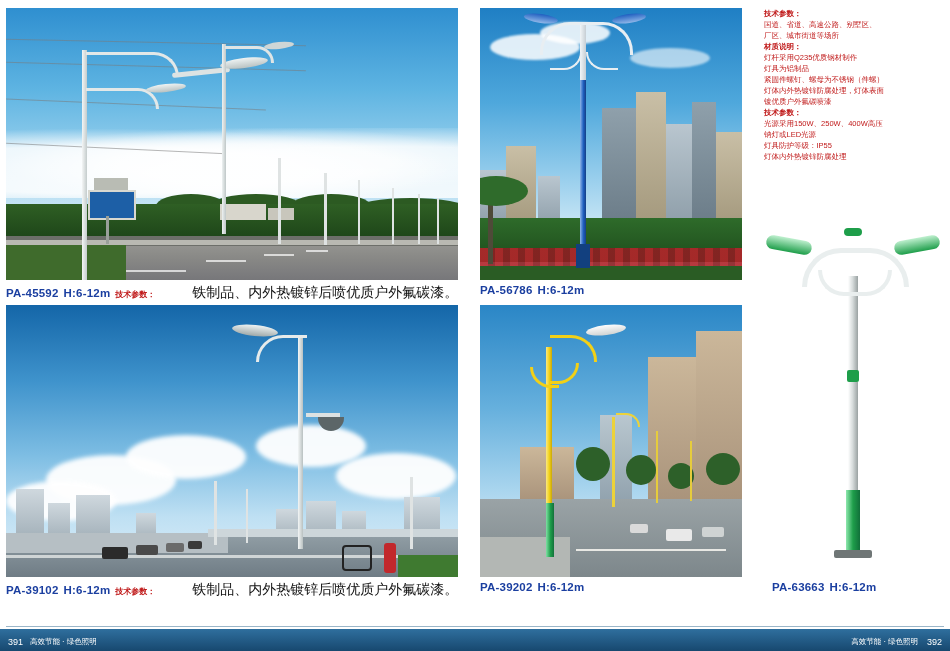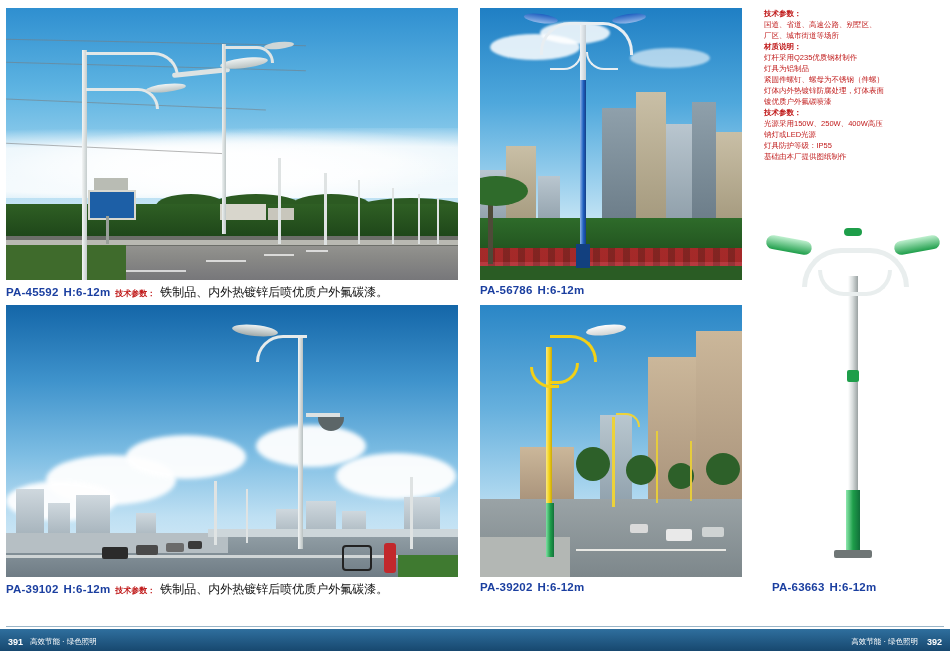--- a/index.html
+++ b/index.html
@@ -2,21 +2,21 @@
 <html><head>
 <meta charset="utf-8">
 <style>
   html,body{margin:0;padding:0;background:#ffffff;}
   body{width:950px;height:651px;position:relative;overflow:hidden;
        font-family:"Liberation Sans","DejaVu Sans",sans-serif;}
 
   
   .code{color:#1b3fa0;font-size:11.5px;font-weight:bold;letter-spacing:.2px;white-space:nowrap;}
   .spec{color:#c01a1a;font-size:8px;font-weight:bold;white-space:nowrap;}
-  .specnote{color:#111;font-size:12px;white-space:nowrap;}
+  .specnote{color:#111;font-size:14px;white-space:nowrap;margin-left:32px;}
   .caption{position:absolute;display:flex;align-items:baseline;gap:5px;}
 
   
   .photo{position:absolute;overflow:hidden;background:#7fc4e8;}
   .photo .sky{position:absolute;left:0;top:0;right:0;bottom:0;}
 
   
   #p1{left:6px;top:8px;width:452px;height:272px;}
   #p1 .sky{background:linear-gradient(#2f8fd0 0%,#5eb4e2 30%,#a9d8f0 62%,#d9eef8 80%,#cfe4ef 100%);}
   #p1 .cloudband{position:absolute;left:0;right:0;top:120px;height:70px;
@@ -78,21 +78,21 @@
 
   
   #spec-block{position:absolute;left:764px;top:8px;width:182px;}
   #spec-block .hd{color:#c01a1a;font-size:7.5px;font-weight:bold;line-height:11px;white-space:nowrap;}
   #spec-block .ln{color:#c01a1a;font-size:7.5px;line-height:11px;white-space:nowrap;}
 
   
   #footer{position:absolute;left:0;bottom:0;width:950px;height:22px;}
   #footer .bar{position:absolute;left:0;right:0;bottom:0;height:22px;
     background:linear-gradient(#2f6f9e,#17486f);}
-  #footer .pg{position:absolute;bottom:4px;color:#fff;font-size:9px;font-weight:bold;}
+  #footer .pg{position:absolute;bottom:4px;color:#fff;font-size:9px;font-weight:normal;}
   #footer .tx{position:absolute;bottom:4.5px;color:#fff;font-size:7.5px;}
   #footer .rule{position:absolute;left:6px;right:6px;bottom:24px;height:1px;background:#9bb6c9;}
 
   .hr-line{position:absolute;background:#7a7a7a;height:1px;opacity:.55;}
 </style>
 </head>
 <body>
 
 <div class="photo" id="p1">
   <div class="sky"></div>
@@ -312,21 +312,21 @@
   <div class="ln">灯杆采用Q235优质钢材制作</div>
   <div class="ln">灯具为铝制品</div>
   <div class="ln">紧固件螺钉、螺母为不锈钢（件螺）</div>
   <div class="ln">灯体内外热镀锌防腐处理，灯体表面</div>
   <div class="ln">镀优质户外氟碳喷漆</div>
 
   <div class="hd">技术参数：</div>
   <div class="ln">光源采用150W、250W、400W高压</div>
   <div class="ln">钠灯或LED光源</div>
   <div class="ln">灯具防护等级：IP55</div>
-  <div class="ln">基础由本厂提供图纸制作</div>
+  <div class="ln">灯体内外热镀锌防腐处理</div>
 </div>
 
 <div id="footer">
   <div class="rule"></div>
   <div class="bar"></div>
   <div class="pg" style="left:8px;">391</div>
   <div class="tx" style="left:30px;">高效节能 · 绿色照明</div>
   <div class="tx" style="right:32px;">高效节能 · 绿色照明</div>
   <div class="pg" style="right:8px;">392</div>
 </div>

